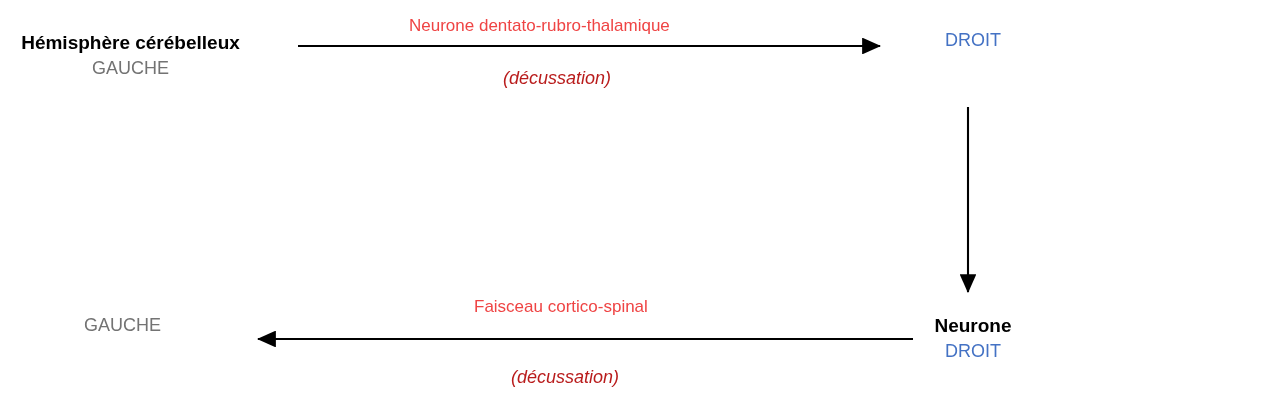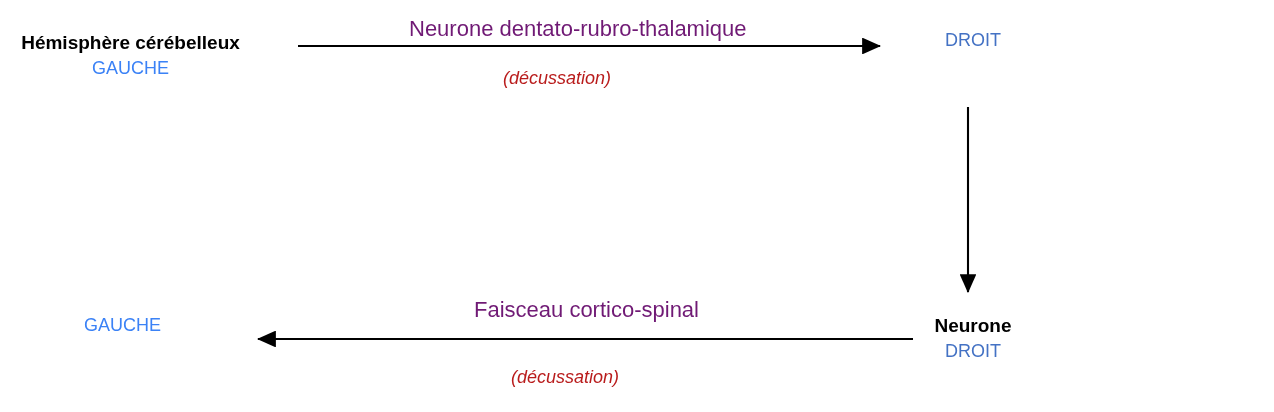--- a/index.html
+++ b/index.html
@@ -27,29 +27,29 @@
     display: block;
     font-weight: bold;
     font-size: 19px;
     color: #000000;
   }
   .node-side {
     display: block;
     font-size: 18px;
   }
   .side-left {
-    color: #3b82f6;
+    color: #737373;
   }
   .side-right {
     color: #4472c4;
   }
   .edge-label {
     position: absolute;
-    font-size: 22px;
-    color: #701a75;
+    font-size: 17px;
+    color: #ef4444;
     white-space: nowrap;
   }
   .edge-sublabel {
     position: absolute;
     font-size: 18px;
     font-style: italic;
     color: #b91c1c;
     white-space: nowrap;
   }
   svg.arrows {

